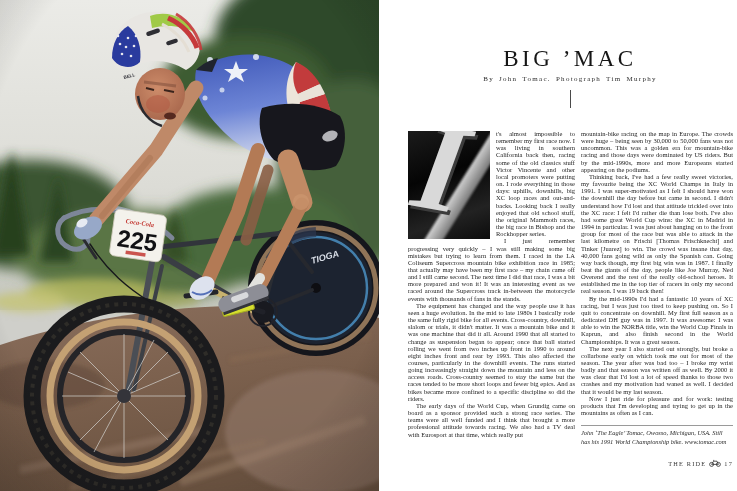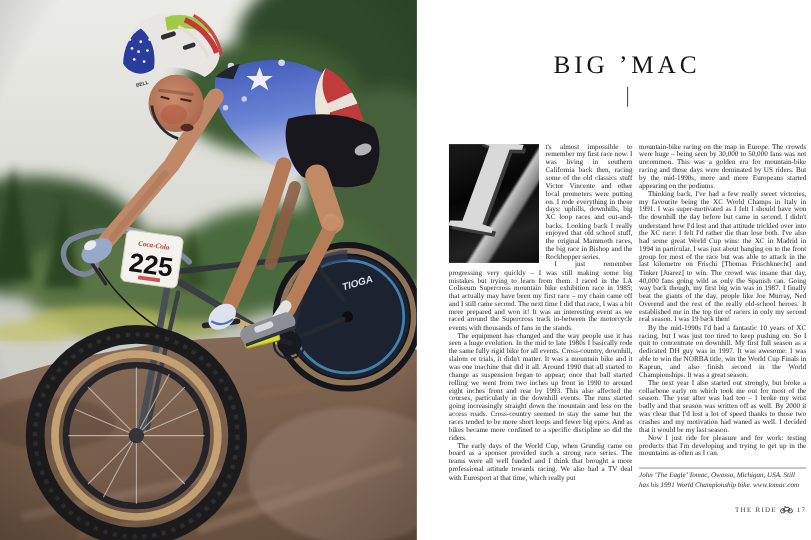--- a/index.html
+++ b/index.html
@@ -277,20 +277,21 @@
       </g>
 
       <rect x="0" y="0" width="379" height="491" fill="url(#vignette)"></rect>
     </svg>
   </div>
 
   <div class="right-page">
 
     <div class="title-block">
       <div class="title">BIG ’MAC</div>
+      <div class="byline">By John Tomac. Photograph Tim Murphy</div>
       <div class="title-tick"></div>
     </div>
 
     <div class="col col-1">
       <div class="drop-img">
         <div class="band"></div>
         <div class="letter">I</div>
       </div>
     <p>t's almost impossible to remember my first race now. I was living in southern California back then, racing some of the old classics stuff Victor Vincente and other local promoters were putting on. I rode everything in those days: uphills, downhills, big XC loop races and out-and-backs. Looking back I really enjoyed that old school stuff, the original Mammoth races, the big race in Bishop and the Rockhopper series.</p>
         <p>I just remember progressing very quickly – I was still making some big mistakes but trying to learn from them. I raced in the LA Coliseum Supercross mountain bike exhibition race in 1985; that actually may have been my first race – my chain came off and I still came second. The next time I did that race, I was a bit more prepared and won it! It was an interesting event as we raced around the Supercross track in-between the motorcycle events with thousands of fans in the stands.</p>

